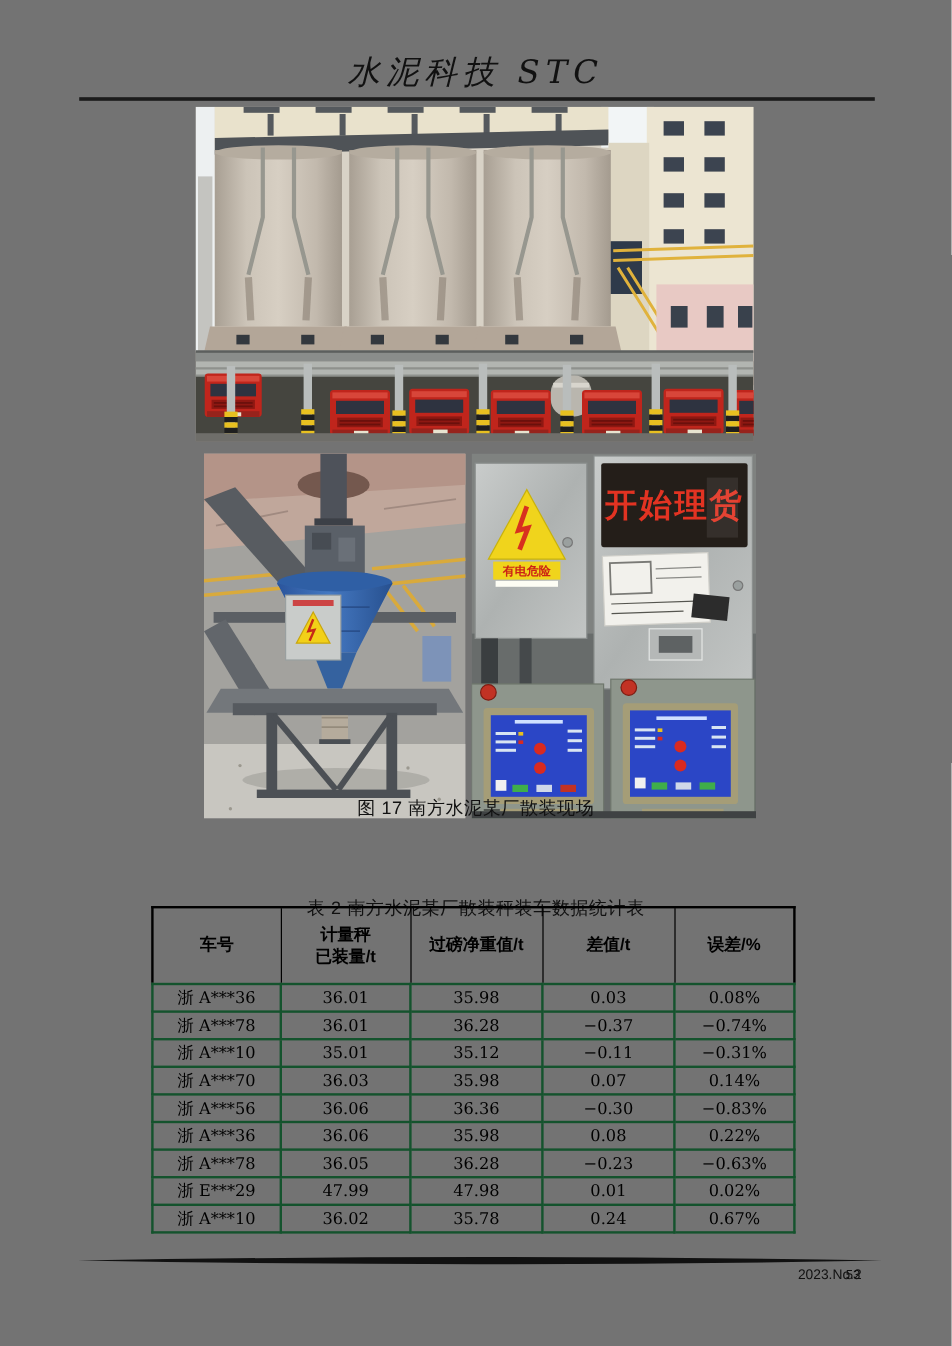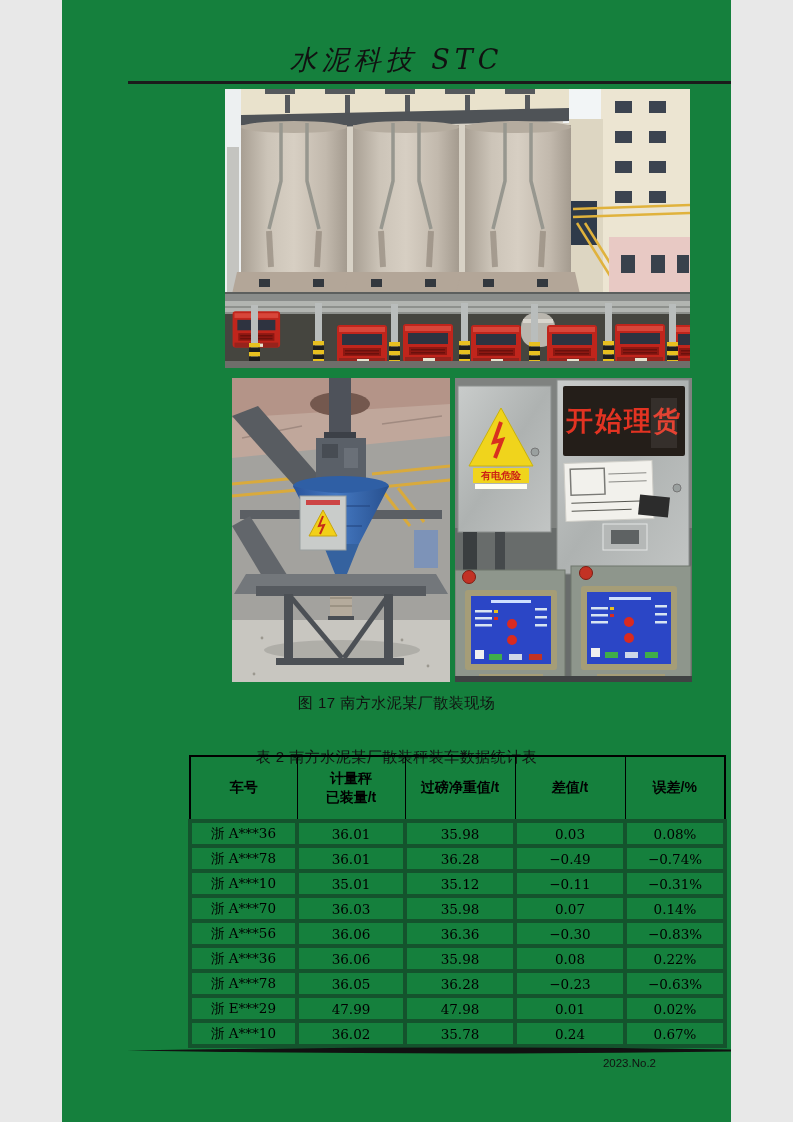--- a/index.html
+++ b/index.html
@@ -1,33 +1,33 @@
 <!DOCTYPE html>
 <html><head>
 <meta charset="utf-8">
 <style>
   html,body{margin:0;padding:0;background:#e8e8e8;}
-  #page{position:relative;width:657px;height:1122px;background:#15803d;margin:0 auto;
-        font-family:"Liberation Sans",sans-serif;color:#000;overflow:hidden;padding-left:12px;}
+  #page{position:relative;width:793px;height:1122px;background:#737373;margin:0 auto;
+        font-family:"Liberation Sans",sans-serif;color:#000;overflow:hidden;}
   .abs{position:absolute;}
   .journal-title{top:42px;left:0;right:0;text-align:center;
         font-family:"DejaVu Serif",serif;font-style:italic;font-size:27px;
         letter-spacing:5px;color:#111;}
   .head-rule{left:66px;top:81px;width:663px;height:3px;background:#1b1b1b;}
   .caption{left:0;right:0;text-align:center;font-size:15px;color:#111;
         font-family:"Liberation Sans",sans-serif;letter-spacing:0.5px;}
-  .cap-fig{top:694px;}
+  .cap-fig{top:664px;}
   .cap-tab{top:748px;}
 
   table.data{position:absolute;left:126px;top:755px;border-collapse:collapse;
         border:2px solid #000;table-layout:fixed;}
   table.data th{border:1px solid #000;font-size:14px;font-weight:bold;
         text-align:center;vertical-align:middle;height:62px;padding:0;
         font-family:"Liberation Sans",sans-serif;}
-  table.data td{border:4px solid #14532d;font-size:13.5px;text-align:center;
+  table.data td{border:2px solid #14532d;font-size:13.5px;text-align:center;
         vertical-align:middle;height:21px;padding:0;
         font-family:"DejaVu Serif",serif;}
   .th2{line-height:19px;}
 
   .foot-line{left:65px;top:1046px;}
   .foot-page{left:47px;top:1057px;width:670px;text-align:right;font-size:11px;color:#111;}
   .foot-issue{right:75px;top:1057px;font-size:11.5px;color:#111;}
   svg text{font-family:"Liberation Sans",sans-serif;}
 </style>
 </head>
@@ -406,21 +406,21 @@
       <td>浙 A***36</td>
           <td>36.01</td>
       <td>35.98</td>
           <td>0.03</td>
       <td>0.08%</td>
     </tr>
     <tr>
       <td>浙 A***78</td>
           <td>36.01</td>
       <td>36.28</td>
-          <td>−0.49</td>
+          <td>−0.37</td>
       <td>−0.74%</td>
     </tr>
     <tr>
       <td>浙 A***10</td>
           <td>35.01</td>
       <td>35.12</td>
           <td>−0.11</td>
       <td>−0.31%</td>
     </tr>
     <tr>

